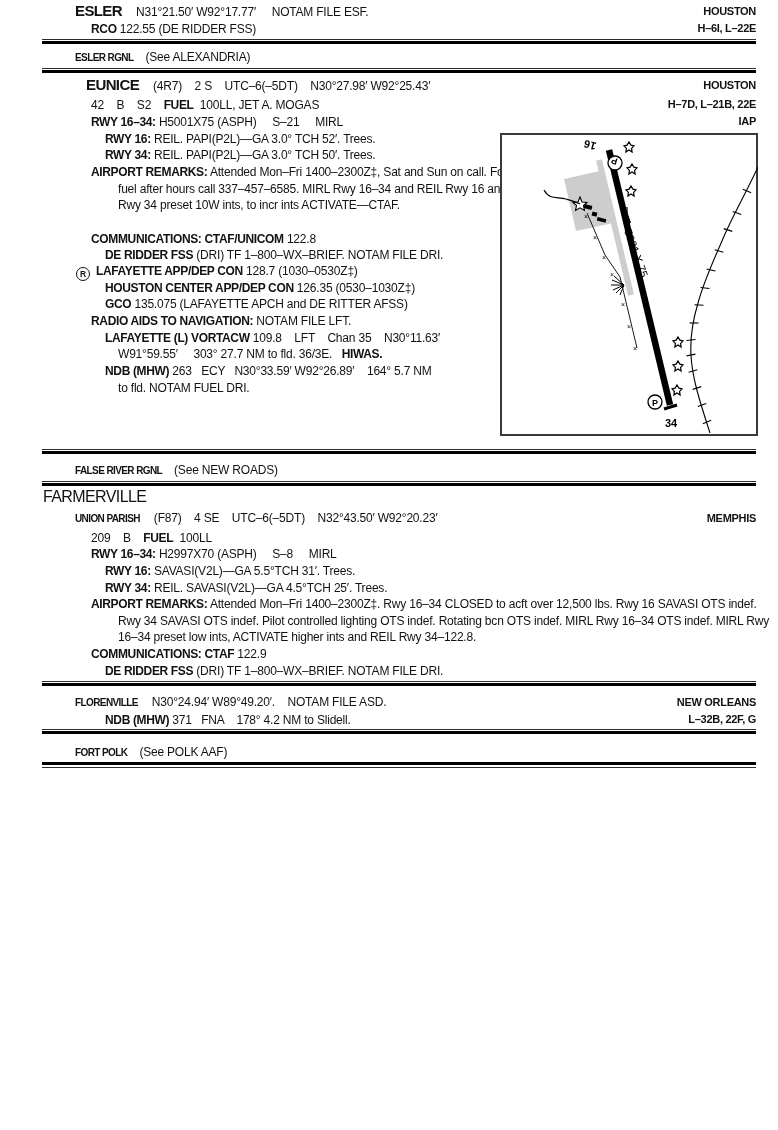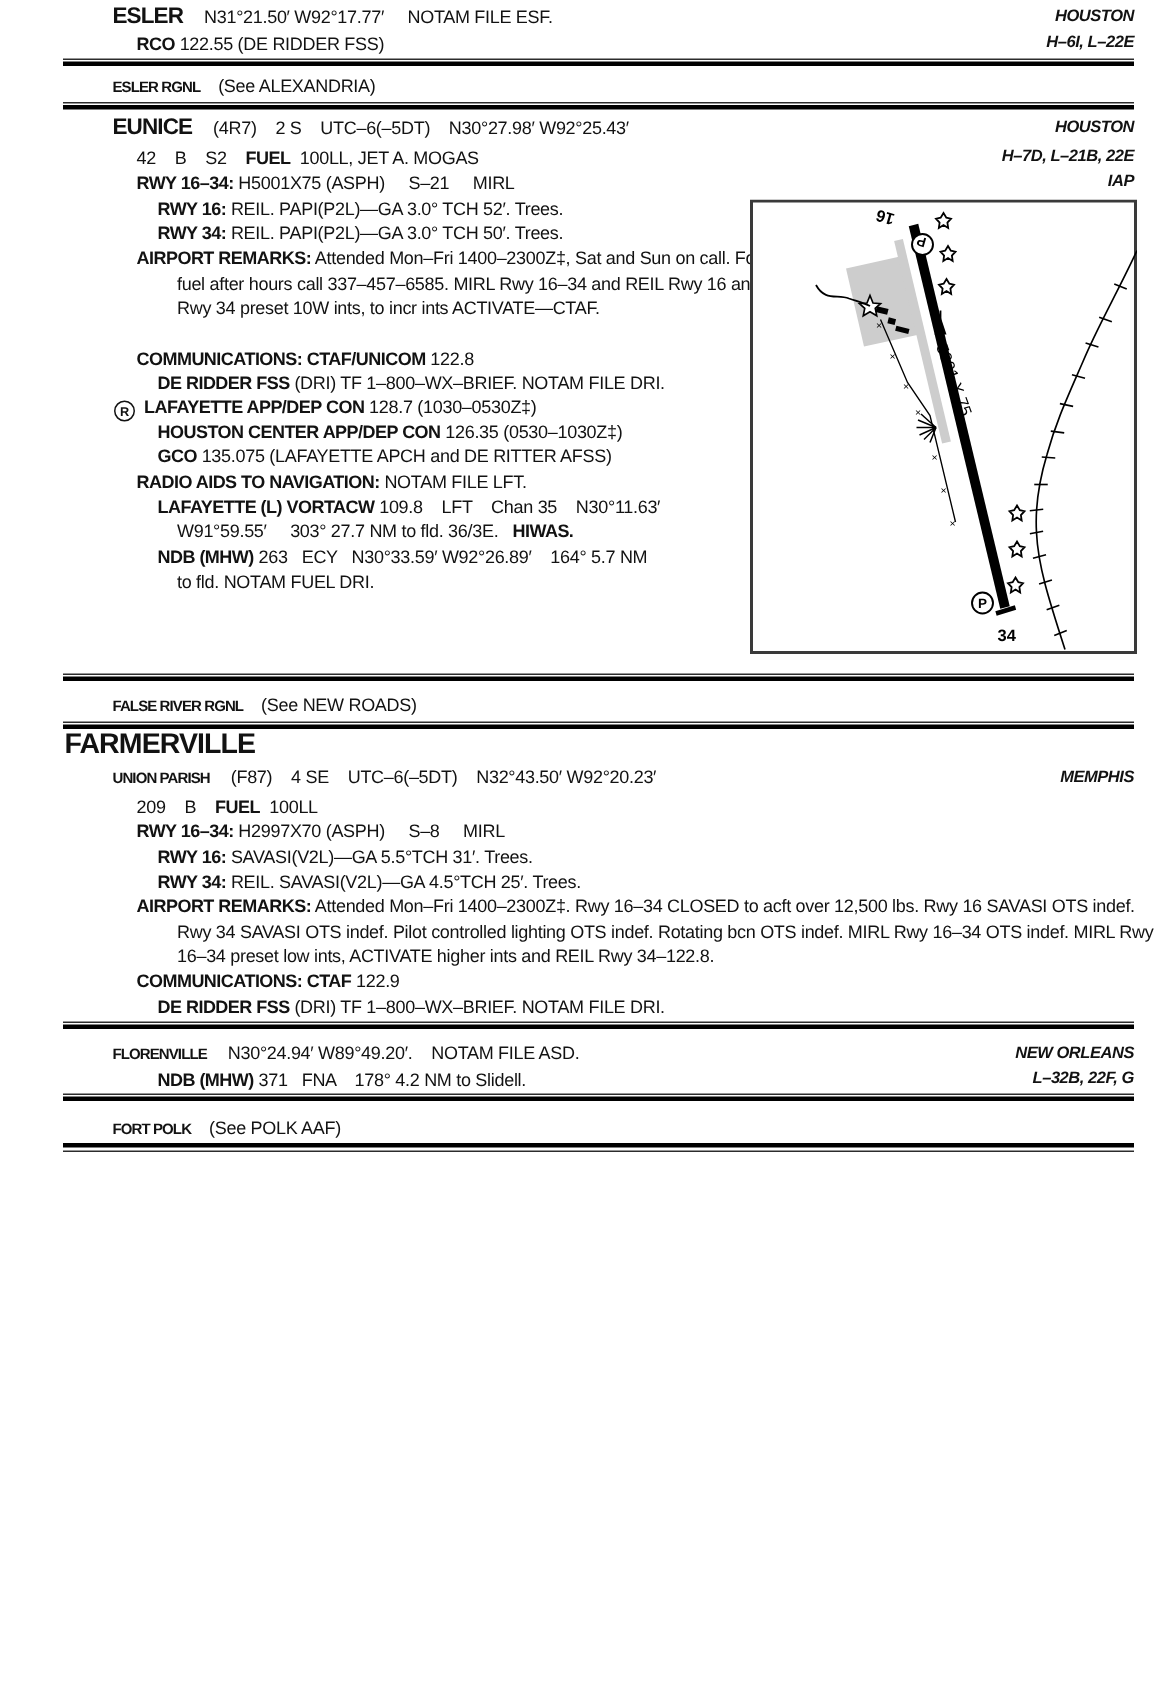--- a/index.html
+++ b/index.html
@@ -5,25 +5,25 @@
   html,body{margin:0;padding:0;}
   body{
     width:778px;height:1130px;position:relative;background:#ffffff;
     font-family:"Liberation Sans",sans-serif;color:#121212;
     -webkit-font-smoothing:antialiased;
   }
   .ln{position:absolute;white-space:pre;font-size:12px;line-height:16.5px;letter-spacing:-0.2px;}
   .b{font-weight:bold;letter-spacing:-0.35px;}
   .apname{font-size:15px;font-weight:bold;letter-spacing:-0.6px;}
   .apname-sm{font-size:10px;font-weight:bold;letter-spacing:-0.6px;}
-  .city{font-size:19px;font-weight:bold;letter-spacing:-0.6px;}
+  .city{font-size:16px;font-weight:normal;letter-spacing:-0.6px;}
   .hinfo{margin-left:14px;}
   .seeref{margin-left:12px;text-align:right;}
   .rt{position:absolute;right:22px;text-align:right;font-size:11px;font-weight:bold;
-      letter-spacing:-0.3px;white-space:pre;font-style:italic;}
+      letter-spacing:-0.3px;white-space:pre;}
   .para{position:absolute;font-size:12px;line-height:16.5px;letter-spacing:-0.2px;
         padding-left:27px;text-indent:-27px;}
   .thin{position:absolute;left:42px;width:714px;height:1px;background:#2c2c2c;}
   .thick{position:absolute;left:42px;width:714px;height:3px;background:#000;}
   .rcirc{display:inline-flex;align-items:center;justify-content:center;
          width:12px;height:12px;border:1.2px solid #111;border-radius:50%;
          font-size:8.5px;font-weight:bold;margin-right:6px;vertical-align:-2px;letter-spacing:0;}
   .sketch{position:absolute;left:500px;top:133px;}
 </style>
 </head>
@@ -35,21 +35,21 @@
 <div class="rt" style="top:22px">H–6I, L–22E</div>
 
 <div class="thin" style="top:39px"></div>
 <div class="thick" style="top:41px"></div>
 
 <div class="ln" style="top:49px;left:75px"><span class="apname-sm">ESLER RGNL</span><span class="seeref">(See ALEXANDRIA)</span></div>
 
 <div class="thin" style="top:68px"></div>
 <div class="thick" style="top:70px"></div>
 
-<div class="ln" style="top:77px;left:75px"><span class="apname">EUNICE</span><span class="hinfo">(4R7)    2 S    UTC–6(–5DT)    N30°27.98′ W92°25.43′</span></div>
+<div class="ln" style="top:77px;left:86px"><span class="apname">EUNICE</span><span class="hinfo">(4R7)    2 S    UTC–6(–5DT)    N30°27.98′ W92°25.43′</span></div>
 <div class="rt" style="top:79px">HOUSTON</div>
 
 <div class="ln" style="top:97px;left:91px"><span>42    B    S2    </span><span class="b">FUEL</span><span>  100LL, JET A. MOGAS</span></div>
 <div class="rt" style="top:98px">H–7D, L–21B, 22E</div>
 
 <div class="ln" style="top:114px;left:91px"><span class="b">RWY 16–34:</span><span> H5001X75 (ASPH)     S–21     MIRL</span></div>
 <div class="rt" style="top:115px">IAP</div>
 
 <div class="ln" style="top:131px;left:105px"><span class="b">RWY 16:</span><span> REIL. PAPI(P2L)—GA 3.0° TCH 52′. Trees.</span></div>
 <div class="ln" style="top:147px;left:105px"><span class="b">RWY 34:</span><span> REIL. PAPI(P2L)—GA 3.0° TCH 50′. Trees.</span></div>

